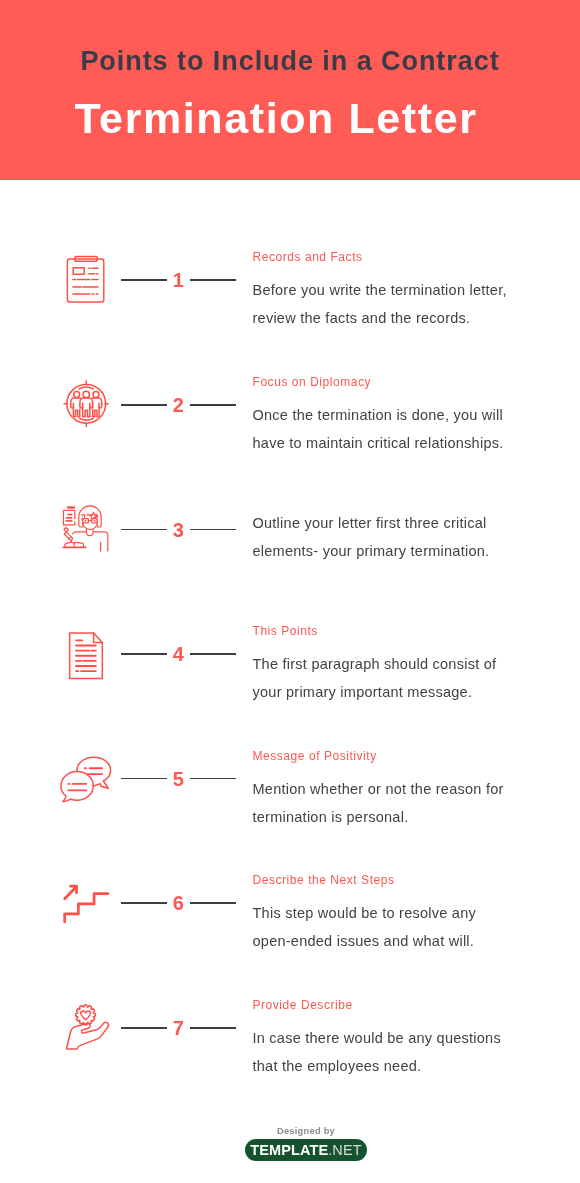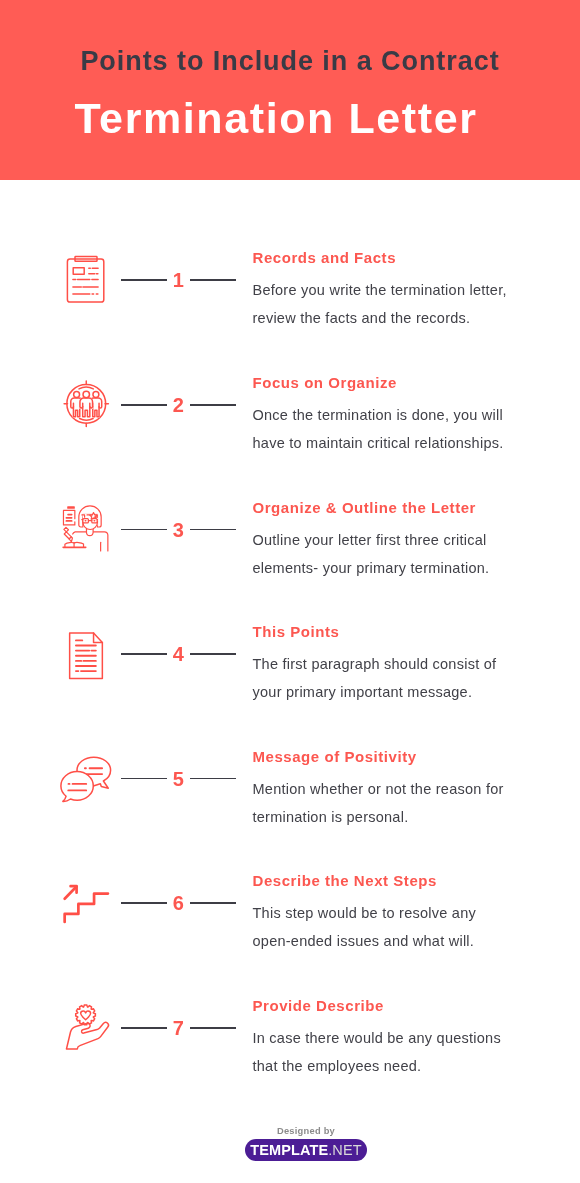--- a/index.html
+++ b/index.html
@@ -50,37 +50,37 @@
   .conn-line.l { left:0; width:46.5px; }
   .conn-line.r { left:69px; width:46.5px; }
   .conn-num {
     position:absolute; left:46.5px; top:0; width:22.5px;
     text-align:center;
     color:#FC5750; font-size:20px; font-weight:700; line-height:24px;
   }
 
   .step-text { position:absolute; left:252.5px; top:-1px; width:260px; }
   .step-title {
-    color:#FC5750; font-size:15px; font-weight:700; letter-spacing:0.55px;
+    color:#FC5750; font-size:12px; font-weight:400; letter-spacing:0.55px;
     line-height:17px; white-space:nowrap;
   }
   .step-desc {
     color:#414148; font-size:14.5px; letter-spacing:0.25px;
     line-height:28px; margin-top:10px;
   }
 
   
   .footer { position:absolute; left:16px; top:1126px; width:580px; text-align:center; }
   .footer-designed {
     color:#8b8b8b; font-size:9.3px; font-weight:700; letter-spacing:0.25px;
     line-height:11px;
   }
   .footer-badge {
     display:inline-block; margin-top:1.5px;
-    background:#4c1d95; border-radius:12px;
+    background:#14532d; border-radius:12px;
     width:121.5px; height:22.5px; line-height:22.5px;
     font-size:14.5px; letter-spacing:0.1px;
   }
   .footer-badge .b1 { color:#ffffff; font-weight:700; }
   .footer-badge .b2 { color:#d9d9d9; font-weight:400; }
 </style>
 </head>
 <body>
 
 <div class="page">
@@ -139,21 +139,21 @@
             <path d="M24.7 31.62 A1.38 1.38 0 0 1 21.95 31.62 V26.78 A3.78 3.78 0 0 1 25.73 23 H30.769999999999996 A3.78 3.78 0 0 1 34.55 26.78 V31.62 A1.38 1.38 0 0 1 31.8 31.62"></path>
             <path d="M24.7 28.2 V41.7 H27.07 V35.3 H29.44 V41.7 H31.8 V28.2"></path>
           </svg>
         </div>
         <div class="connector">
           <div class="conn-line l"></div>
           <div class="conn-num">2</div>
           <div class="conn-line r"></div>
         </div>
         <div class="step-text">
-          <div class="step-title">Focus on Organize</div>
+          <div class="step-title">Focus on Diplomacy</div>
           <div class="step-desc">Once the termination is done, you will have to maintain critical relationships.</div>
         </div>
       </div>
       <div class="step" style="top: 499.5px;">
         <div class="step-icon">
           <svg viewBox="0 0 60 60" xmlns="http://www.w3.org/2000/svg" fill="none" stroke="#FF4F47" stroke-width="1.5" stroke-linecap="round" stroke-linejoin="round">
             <g stroke-width="1.2">
               <path d="M16.83 18.7V10.38H5.46V24.93H16.83V21.78"></path>
               <path d="M9.81 8.21V6.83h6.41v1.38z"></path>
               <path stroke-width="1.7" d="M10.06 14.54h3.62M8.36 17.8h5.32M8.36 20.88h5.32"></path>
@@ -182,21 +182,20 @@
               <path fill="#fff" d="M11.19 39.0l2.12-2.12 1.1 1.1-1.0 3.9-2.22-2.88z"></path>
             </g>
           </svg>
         </div>
         <div class="connector">
           <div class="conn-line l"></div>
           <div class="conn-num">3</div>
           <div class="conn-line r"></div>
         </div>
         <div class="step-text">
-          <div class="step-title">Organize &amp; Outline the Letter</div>
           <div class="step-desc">Outline your letter first three critical elements- your primary termination.</div>
         </div>
       </div>
       <div class="step" style="top: 624.1px;">
         <div class="step-icon">
           <svg viewBox="0 0 60 60" xmlns="http://www.w3.org/2000/svg" fill="none" stroke="#FF4F47" stroke-width="1.5" stroke-linecap="round" stroke-linejoin="round">
             <path d="M11.65 54.6V9.1h23.9l8.8 9.3v36.2z"></path>
             <path d="M35.55 9.1v9.3h8.83"></path>
             <path stroke-width="1.9" d="M17.95 16.4h6.3M17.95 21.5h19.9M17.95 26.6h13.3M33.4 26.6h4.45M17.95 31.7h19.9M17.95 36.9h5.3M25.4 36.9h12.45M17.95 41.95h19.9M17.95 47.1h2.4M23.0 47.1h14.85"></path>
           </svg>

